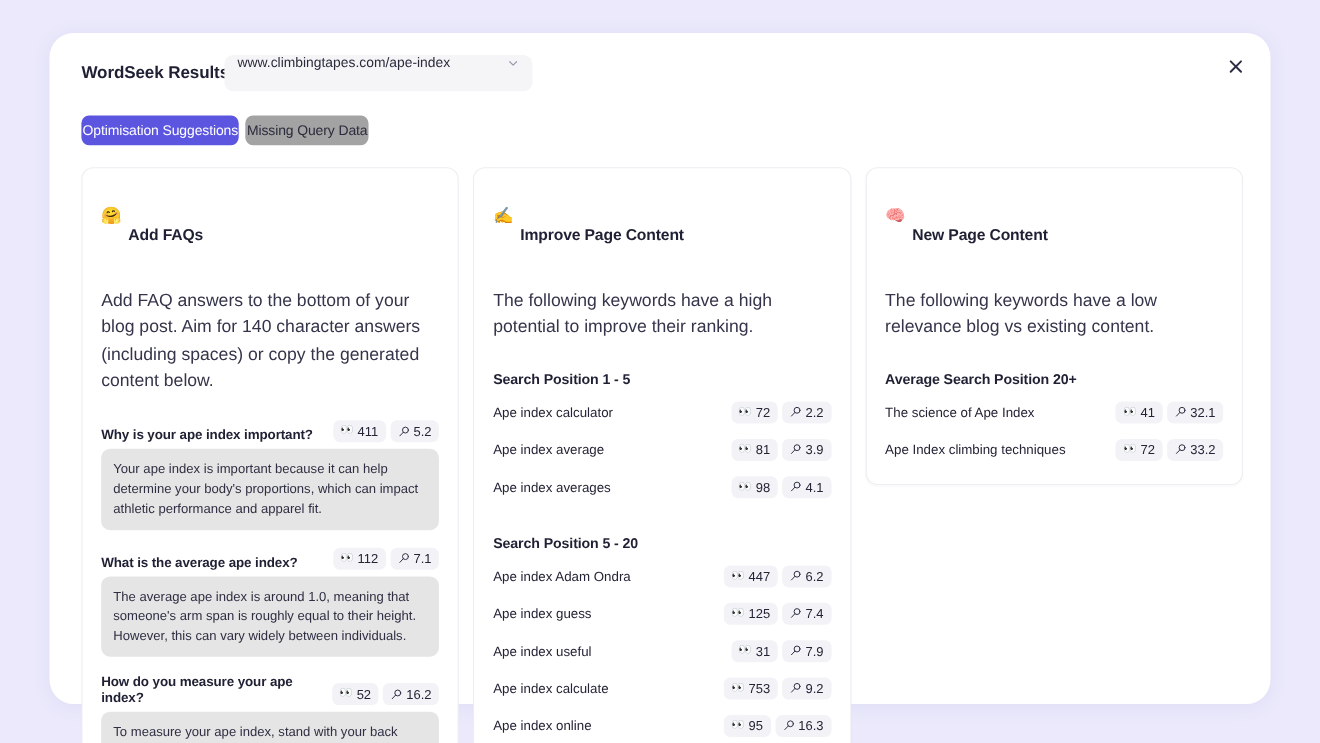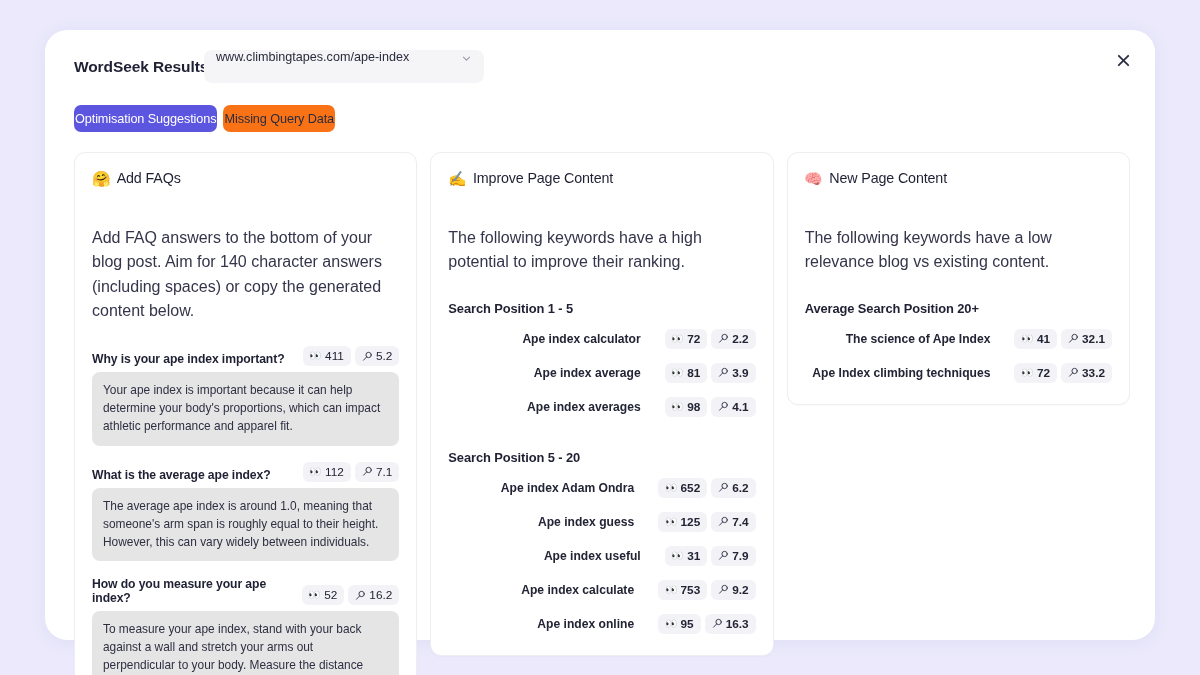--- a/index.html
+++ b/index.html
@@ -106,21 +106,21 @@
     border: none;
     font-family: inherit;
     white-space: nowrap;
     letter-spacing: -0.1px;
   }
   .tab.active {
     background: #5b55e0;
     color: #ffffff;
   }
   .tab.inactive {
-    background: #f97316;
+    background: #a3a3a3;
     color: #2a2b3c;
   }
 
   
   .columns {
     position: absolute;
     left: 29px;
     top: 122px;
     right: 25px;
     display: flex;
@@ -139,23 +139,24 @@
 
   .card-head {
     display: flex;
     align-items: center;
     gap: 6px;
     margin-bottom: 14px;
   }
   .card-emoji { font-size: 15px; line-height: 1; }
   .card-title {
     font-size: 14.3px;
-    font-weight: 400;
+    font-weight: 700;
     color: #1f2033;
     letter-spacing: -0.15px;
+    margin-top: 36px;
   }
 
   .card-desc {
     font-size: 16px;
     line-height: 1.52;
     color: #34354a;
     margin-bottom: 10px;
     margin-top: 40px;
   }
 
@@ -165,24 +166,23 @@
     color: #1f2033;
     margin-top: 26px;
     margin-bottom: 6px;
     letter-spacing: -0.1px;
   }
 
   
   .kw-row {
     display: flex;
     align-items: center;
-    justify-content: flex-end;
-    gap: 24px;
+    justify-content: space-between;
+    gap: 4px;
     padding: 7px 0;
-    font-weight: bold;
   }
   .kw-label {
     font-size: 12.1px;
     color: #232435;
     white-space: nowrap;
   }
   .metrics {
     display: flex;
     align-items: center;
     gap: 4px;
@@ -387,21 +387,21 @@
         </span>
       </div>
 
       <div class="section-head">Search Position 5 - 20</div>
 
       <div class="kw-row">
         <span class="kw-label">Ape index Adam Ondra</span>
         <span class="metrics">
           <span class="badge">
             <span class="glyph">👀</span>
-            <span>652</span>
+            <span>447</span>
           </span>
           <span class="badge">
             <svg class="mg" viewBox="0 0 16 16" fill="none" stroke="currentColor" stroke-width="1.3" stroke-linecap="round">
               <circle cx="9.6" cy="5.8" r="3.9"></circle>
                 <line x1="6.7" y1="8.7" x2="2.2" y2="13.4"></line>
             </svg>
             <span>6.2</span>
           </span>
         </span>
       </div>

